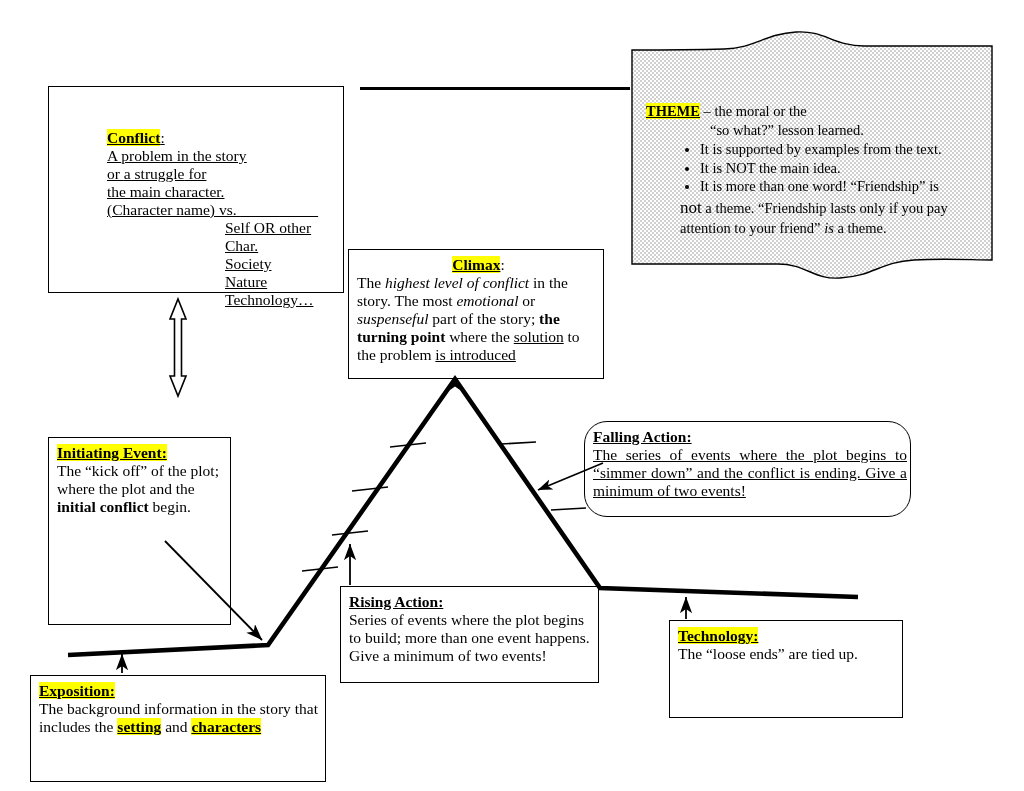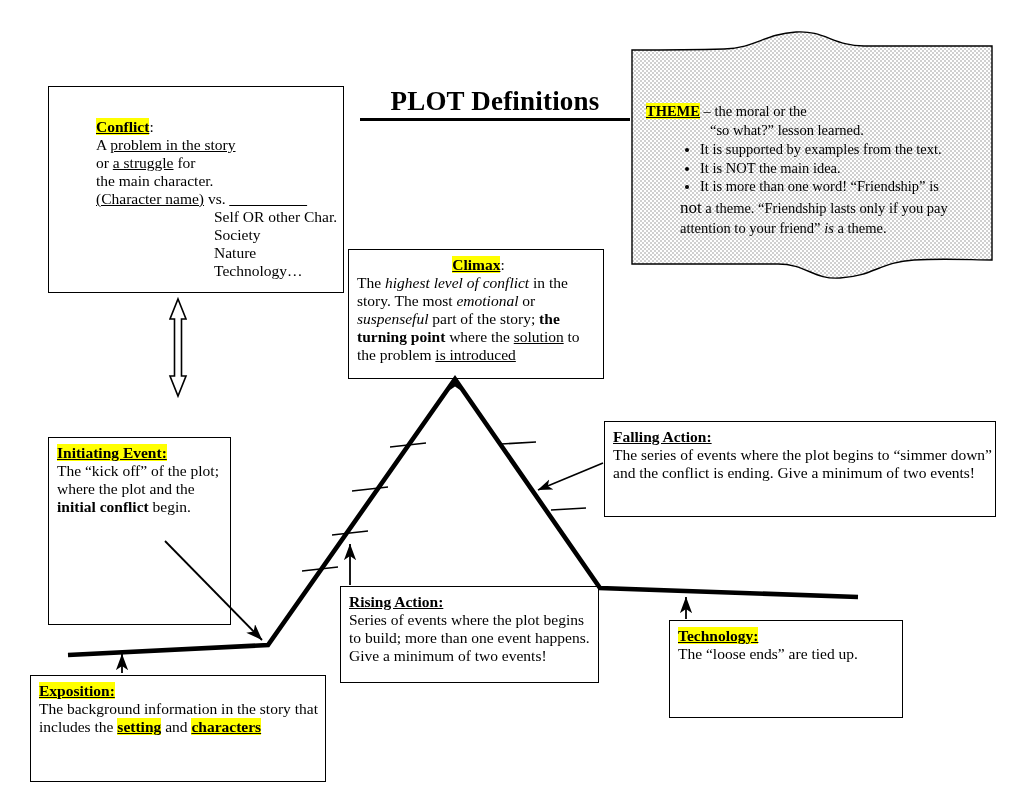--- a/index.html
+++ b/index.html
@@ -51,30 +51,30 @@
     letter-spacing: .2px;
     white-space: nowrap;
   }
   #title .rule {
     height: 3px;
     background: #000;
     margin-top: 1px;
   }
 
   
-  #box-conflict  { left: 48px;  top: 86px;  width: 296px; height: 207px; padding: 1px; }
+  #box-conflict  { left: 48px;  top: 86px;  width: 296px; height: 207px; padding: 12px; text-decoration: underline; }
   #box-conflict .inner { padding: 30px 0 0 46px; }
   #conflict-indent { margin-left: 118px; }
 
   #box-climax    { left: 348px; top: 249px; width: 256px; height: 130px; }
   #box-climax .ctr { text-align: center; }
 
   #box-initiating{ left: 48px;  top: 393px; width: 183px; height: 188px; margin-top: 44px; }
-  #box-falling   { left: 604px; top: 421px; width: 392px; height: 96px; }
-  #box-falling p { text-align: justify; margin: 0; }
+  #box-falling   { left: 584px; top: 421px; width: 327px; height: 96px; border-radius: 23px; }
+  #box-falling p { text-align: justify; margin: 0; text-decoration: underline; }
   #box-rising    { left: 340px; top: 586px; width: 259px; height: 97px; }
   #box-resolution{ left: 669px; top: 620px; width: 234px; height: 98px; }
   #box-exposition{ left: 30px;  top: 675px; width: 296px; height: 107px; }
 
   
   #theme-wrap {
     position: absolute;
     left: 628px;
     top: 28px;
     width: 368px;
@@ -106,21 +106,20 @@
     width: 1024px; height: 791px;
     pointer-events: none;
   }
 </style>
 </head>
 <body>
 
 <div id="page">
 
   <div id="title">
-    <span>PLOT Definitions</span>
     <div class="rule"></div>
   </div>
 
   <div id="theme-wrap">
     <svg width="368" height="252" viewBox="0 0 368 252">
       <defs>
         <pattern id="stipple" width="4" height="4" patternUnits="userSpaceOnUse">
           <rect width="4" height="4" fill="#ffffff"></rect>
           <circle cx="1" cy="1" r="0.75" fill="#8a8a8a"></circle>
           <circle cx="3" cy="3" r="0.75" fill="#8a8a8a"></circle>

